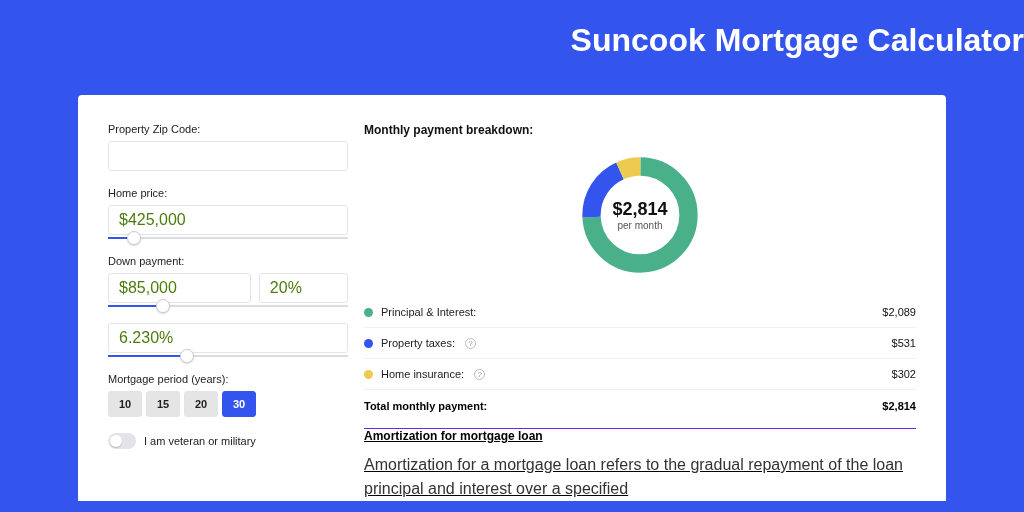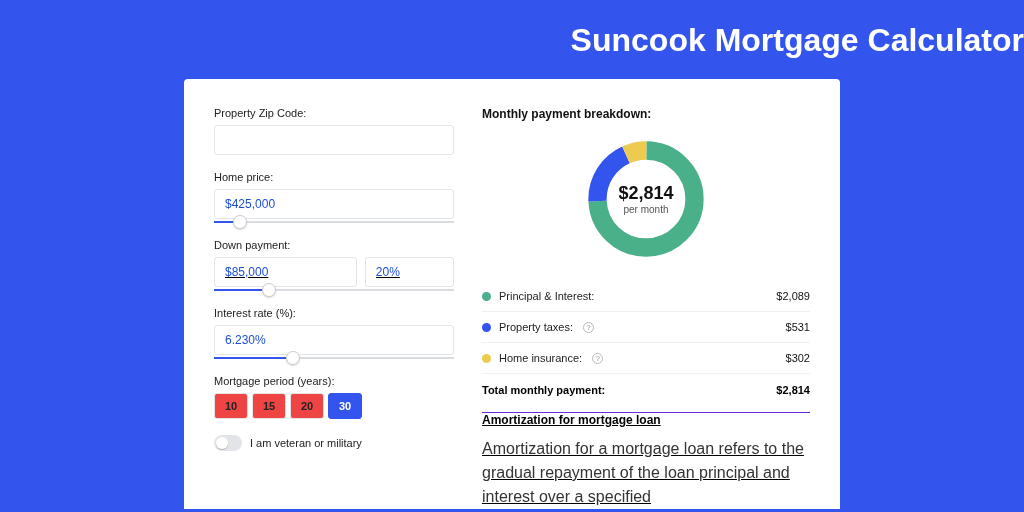--- a/index.html
+++ b/index.html
@@ -12,73 +12,73 @@
 }
 .page-title {
   color: #fff;
   text-align: right;
   font-size: 32px;
   font-weight: 700;
   padding: 22px 0 20px 0;
 }
 .calc-card {
   background: #fff;
-  width: 656px;
-  margin: 0 auto;
+  width: 868px;
+  margin: 16px auto;
   border-radius: 4px 4px 0 0;
   padding: 28px 30px 0 30px;
   display: flex;
-  gap: 28px;
+  gap: 16px;
 }
 .left-col { width: 240px; flex: 0 0 240px; }
 .right-col { flex: 1; }
 
 .form-group { margin-bottom: 16px; }
 .label {
   font-size: 11px;
   color: #222;
   margin-bottom: 6px;
   display: block;
 }
 .input {
   width: 100%;
   height: 30px;
   border: 1px solid #e2e4e8;
   border-radius: 3px;
   padding: 0 10px;
-  font-size: 12px;
-  color: #1d4ed8;
+  font-size: 16px;
+  color: #4d7c0f;
 }
 .slider-track {
   width: 100%;
   height: 2px;
   background: #d9dde3;
   position: relative;
   margin-top: 2px;
 }
 .slider-fill { height: 2px; background: #3355ee; position:absolute; left:0; top:0;}
 .slider-handle {
   position: absolute;
   top: -6px;
   width: 14px; height: 14px;
   border-radius: 50%;
   background: #fff;
   border: 1px solid #ccc;
   box-shadow: 0 1px 2px rgba(0,0,0,.15);
 }
-.dp-row { display: flex; gap: 8px; text-decoration: underline; }
+.dp-row { display: flex; gap: 8px; }
 .dp-row .input:first-child { flex: 1.8; }
 .dp-row .input:last-child { flex: 1; }
 
 .period-btns { display: flex; gap: 4px; }
 .period-btn {
   width: 34px; height: 26px;
   border: 1px solid #e2e4e8;
   border-radius: 3px;
-  background: #ef4444;
+  background: #e5e5e5;
   font-size: 11px; font-weight:600;
   color:#222;
   display:flex; align-items:center; justify-content:center;
   cursor:pointer;
 }
 .period-btn.active { background: #3355ee; color:#fff; border-color:#3355ee; }
 
 .toggle-row { display:flex; align-items:center; gap:8px; margin-top:14px;}
 .toggle {
   width: 28px; height: 16px; border-radius: 10px; background:#e2e4e8; position:relative;
@@ -140,21 +140,20 @@
         <input class="input" value="$85,000" style="">
         <input class="input" value="20%" style="">
       </div>
       <div class="slider-track">
         <div class="slider-fill" style="width:20%"></div>
         <div class="slider-handle" style="left:20%"></div>
       </div>
     </div>
 
     <div class="form-group">
-      <label class="label">Interest rate (%):</label>
       <input class="input" value="6.230%" style="">
       <div class="slider-track">
         <div class="slider-fill" style="width:30%"></div>
         <div class="slider-handle" style="left:30%"></div>
       </div>
     </div>
 
     <div class="form-group">
       <label class="label">Mortgage period (years):</label>
       <div class="period-btns">

